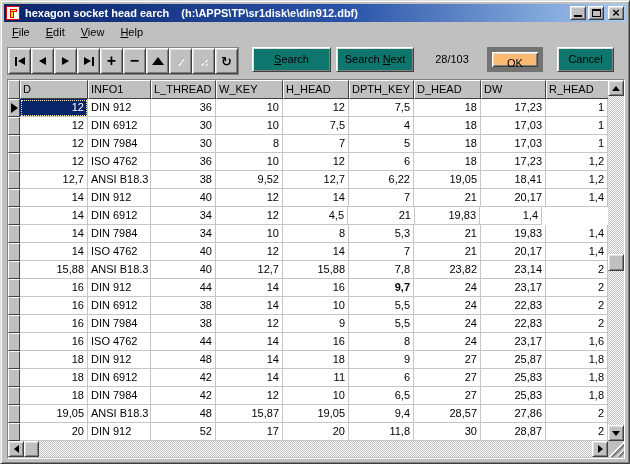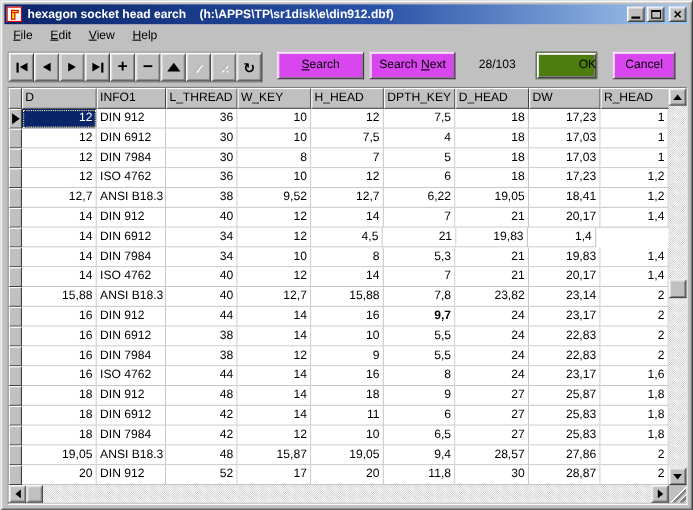--- a/index.html
+++ b/index.html
@@ -28,43 +28,43 @@
   .g-min{width:8px;height:2px;background:#000;position:absolute;bottom:2px;left:3px;}
   .g-max{width:9px;height:8px;border:1px solid #000;border-top-width:2px;}
   .g-close{font-weight:bold;font-size:13px;line-height:10px;}
 
   
   .menubar{position:absolute;left:4px;top:22px;right:4px;height:19px;display:flex;align-items:center;}
   .mitem{padding:2px 7px 3px 7px;margin-right:2px;cursor:default;}
   .mitem u{text-decoration:underline;}
 
   
-  .btn3d{background:#d946ef;border:1px solid;border-color:#fff #404040 #404040 #fff;
+  .btn3d{background:#0f766e;border:1px solid;border-color:#fff #404040 #404040 #fff;
     box-shadow:inset 1px 1px 0 #dfdfdf, inset -1px -1px 0 #808080;}
   .navgroup{position:absolute;left:6px;top:46px;height:28px;display:flex;align-items:center;
     border:1px solid #868686;background:#c0c0c0;padding:0;}
   .navbtn{width:23px;height:26px;background:#c0c0c0;border:1px solid;border-color:#fff #404040 #404040 #fff;
     box-shadow:inset 1px 1px 0 #dfdfdf, inset -1px -1px 0 #808080;
     display:flex;align-items:center;justify-content:center;flex:none;}
   .g{display:flex;align-items:center;justify-content:center;gap:1px;}
   .gtxt{font-weight:bold;font-size:13px;line-height:1;}
   .gtxt.big{font-size:16px;}
   .disabled .gtxt{color:#b5b5b5;text-shadow:1px 1px 0 #fff;}
   i.tl{width:0;height:0;border-top:4px solid transparent;border-bottom:4px solid transparent;border-right:7px solid #000;}
   i.tr{width:0;height:0;border-top:4px solid transparent;border-bottom:4px solid transparent;border-left:7px solid #000;}
   i.vb{width:2px;height:9px;background:#000;}
   i.tu{width:0;height:0;border-left:6px solid transparent;border-right:6px solid transparent;border-bottom:8px solid #000;}
 
   .pushbtn{position:absolute;top:46px;height:25px;text-align:center;line-height:22px;cursor:default;}
   .pushbtn u{text-decoration:underline;}
   #btn-search{left:251px;width:79px;}
   #btn-searchnext{left:335px;width:78px;}
   #rec-counter{position:absolute;left:420px;top:46px;width:62px;height:25px;line-height:25px;text-align:center;}
-  #btn-ok{left:486px;width:56px;border:1px solid #737373;
-    box-shadow:inset 1px 1px 0 #fff, inset -1px -1px 0 #404040, inset 2px 2px 0 #dfdfdf, inset -2px -2px 0 #808080;background:#4d7c0f;text-align:right;}
+  #btn-ok{left:486px;width:56px;border:5px solid #737373;
+    box-shadow:inset 1px 1px 0 #fff, inset -1px -1px 0 #404040, inset 2px 2px 0 #dfdfdf, inset -2px -2px 0 #808080;background:#fdba74;}
   #btn-cancel{left:556px;width:57px;}
 
   
   .grid{position:absolute;left:6px;top:78px;width:618px;height:380px;background:#c0c0c0;
     border:1px solid;border-color:#808080 #fff #fff #808080;}
   .ghead{position:absolute;left:0;top:0;display:flex;height:19px;}
   .hcell{height:19px;line-height:17px;background:#c0c0c0;flex:none;overflow:hidden;
     border:1px solid;border-color:#fff #404040 #404040 #fff;padding-left:2px;white-space:nowrap;}
   .gbody{position:absolute;left:0;top:19px;width:600px;height:342px;background:#fff;overflow:hidden;}
   .grow{display:flex;height:18px;}

